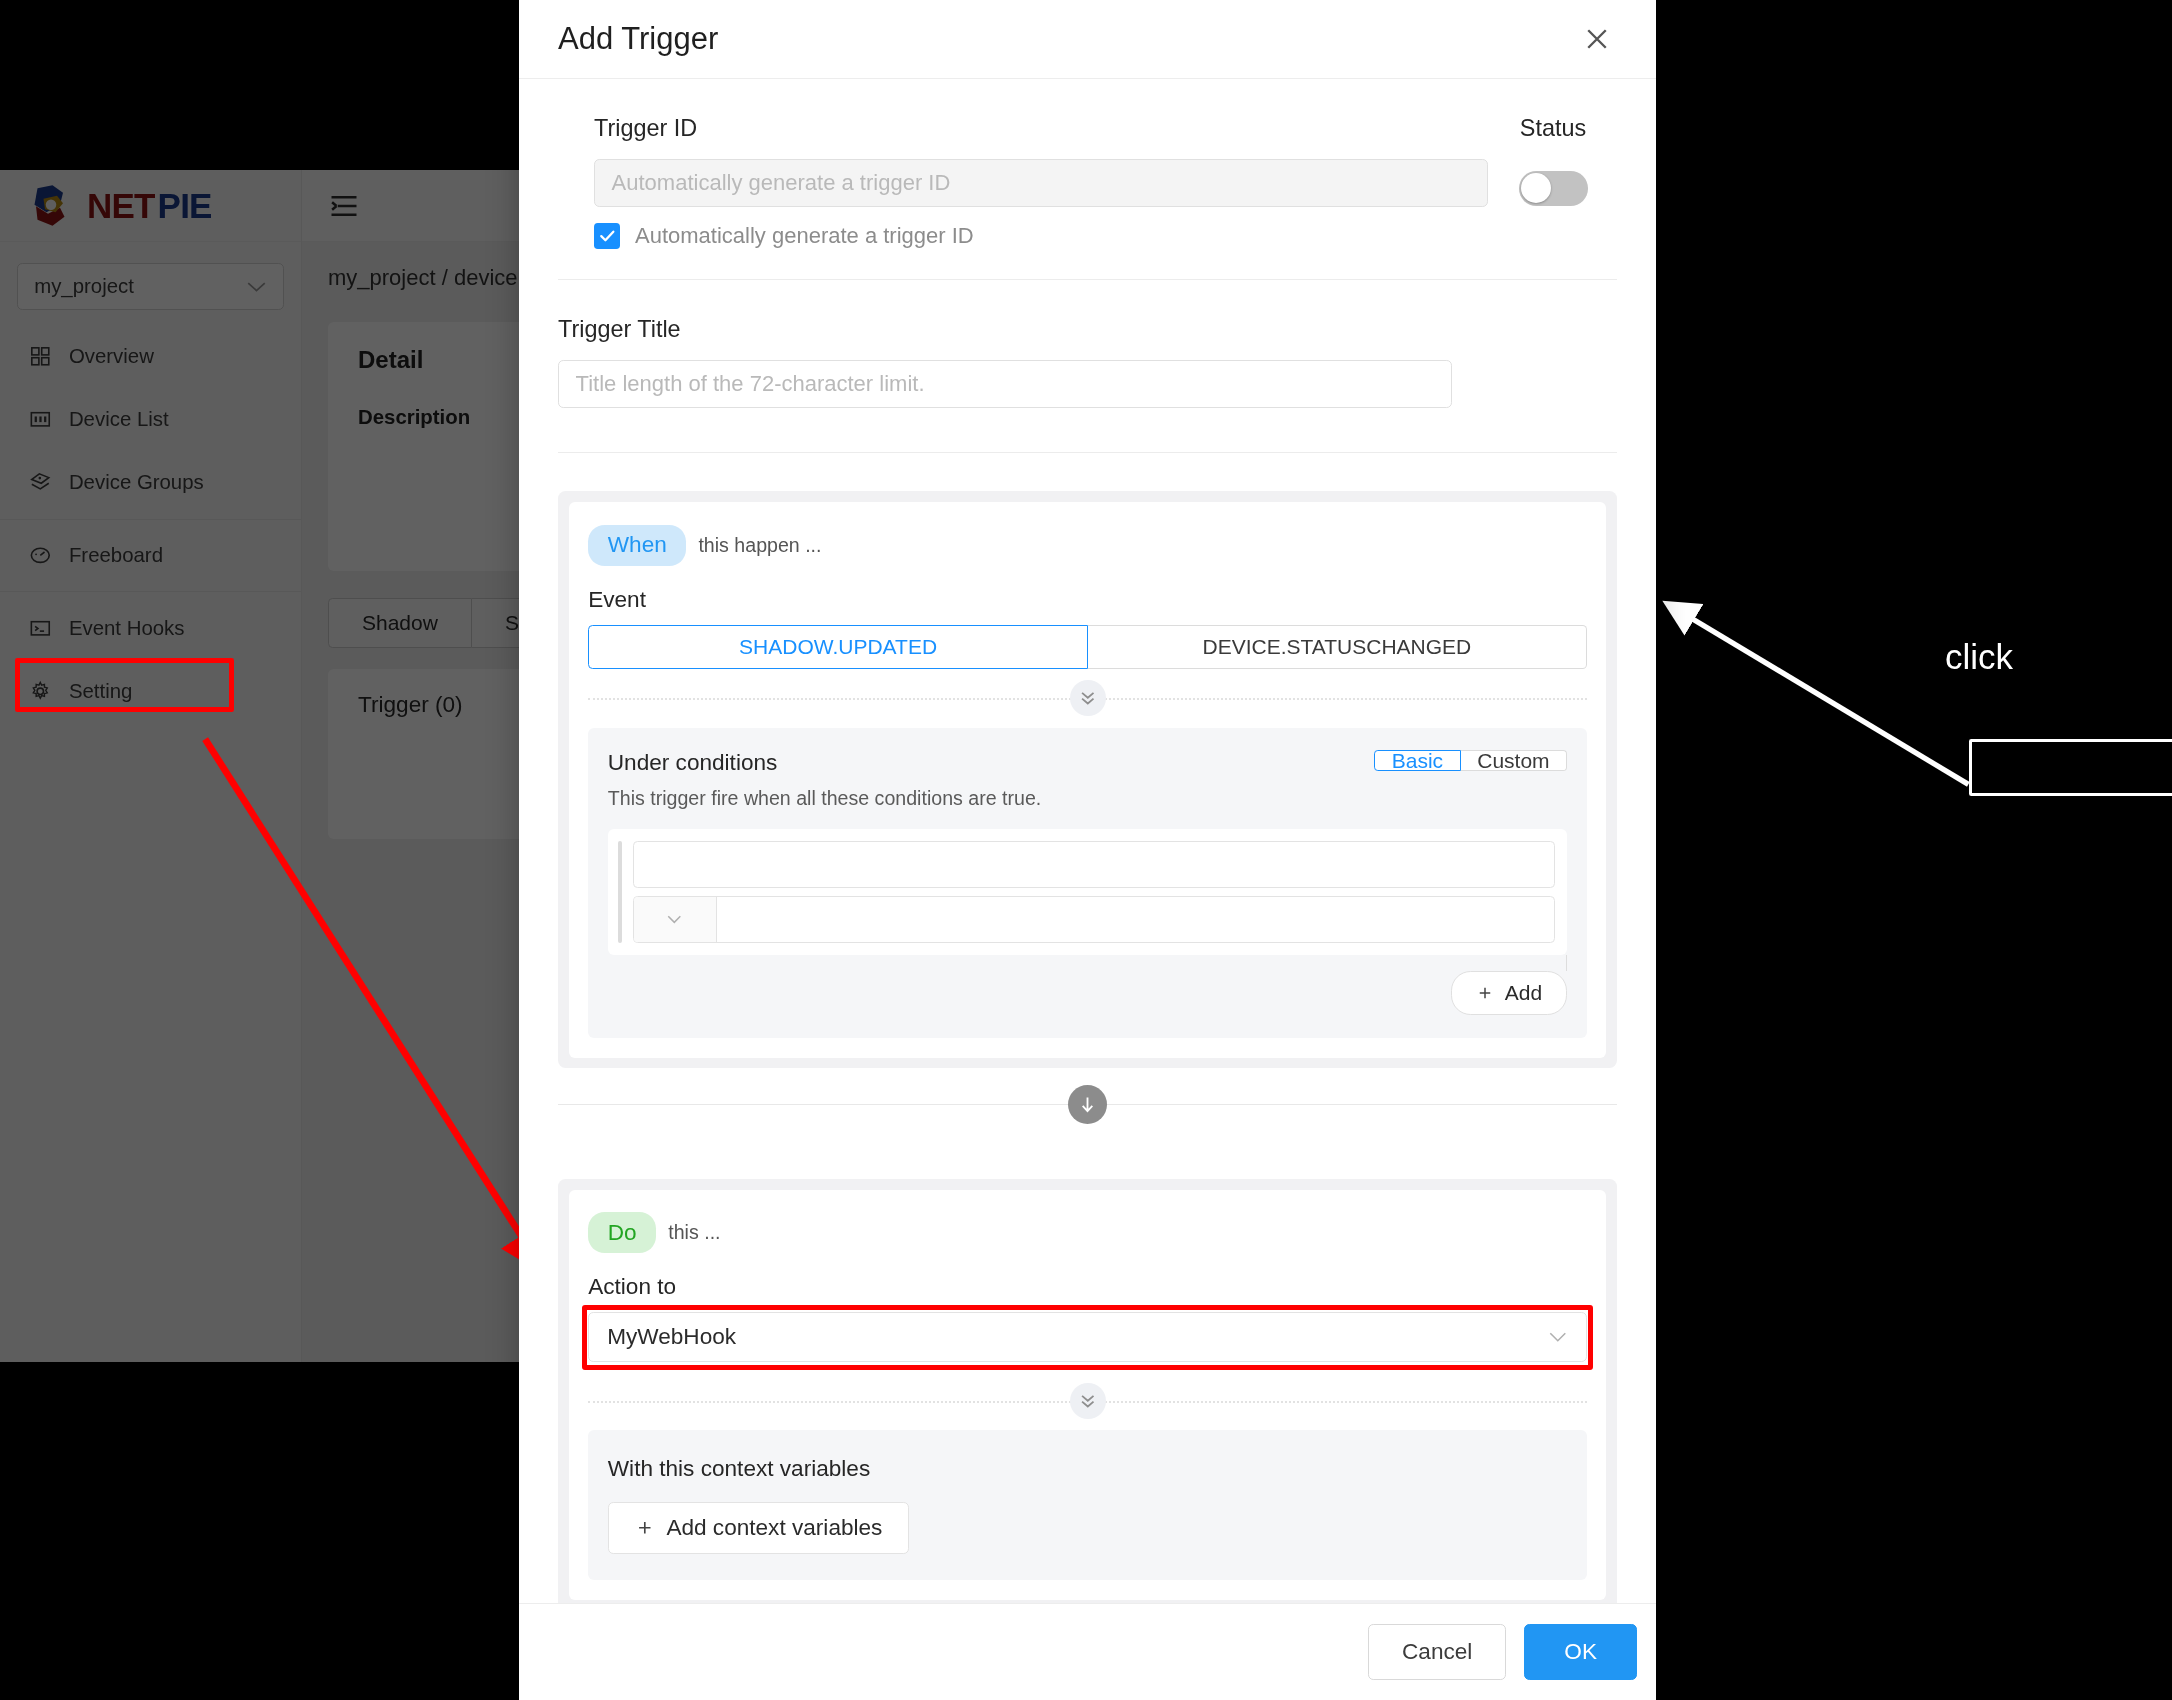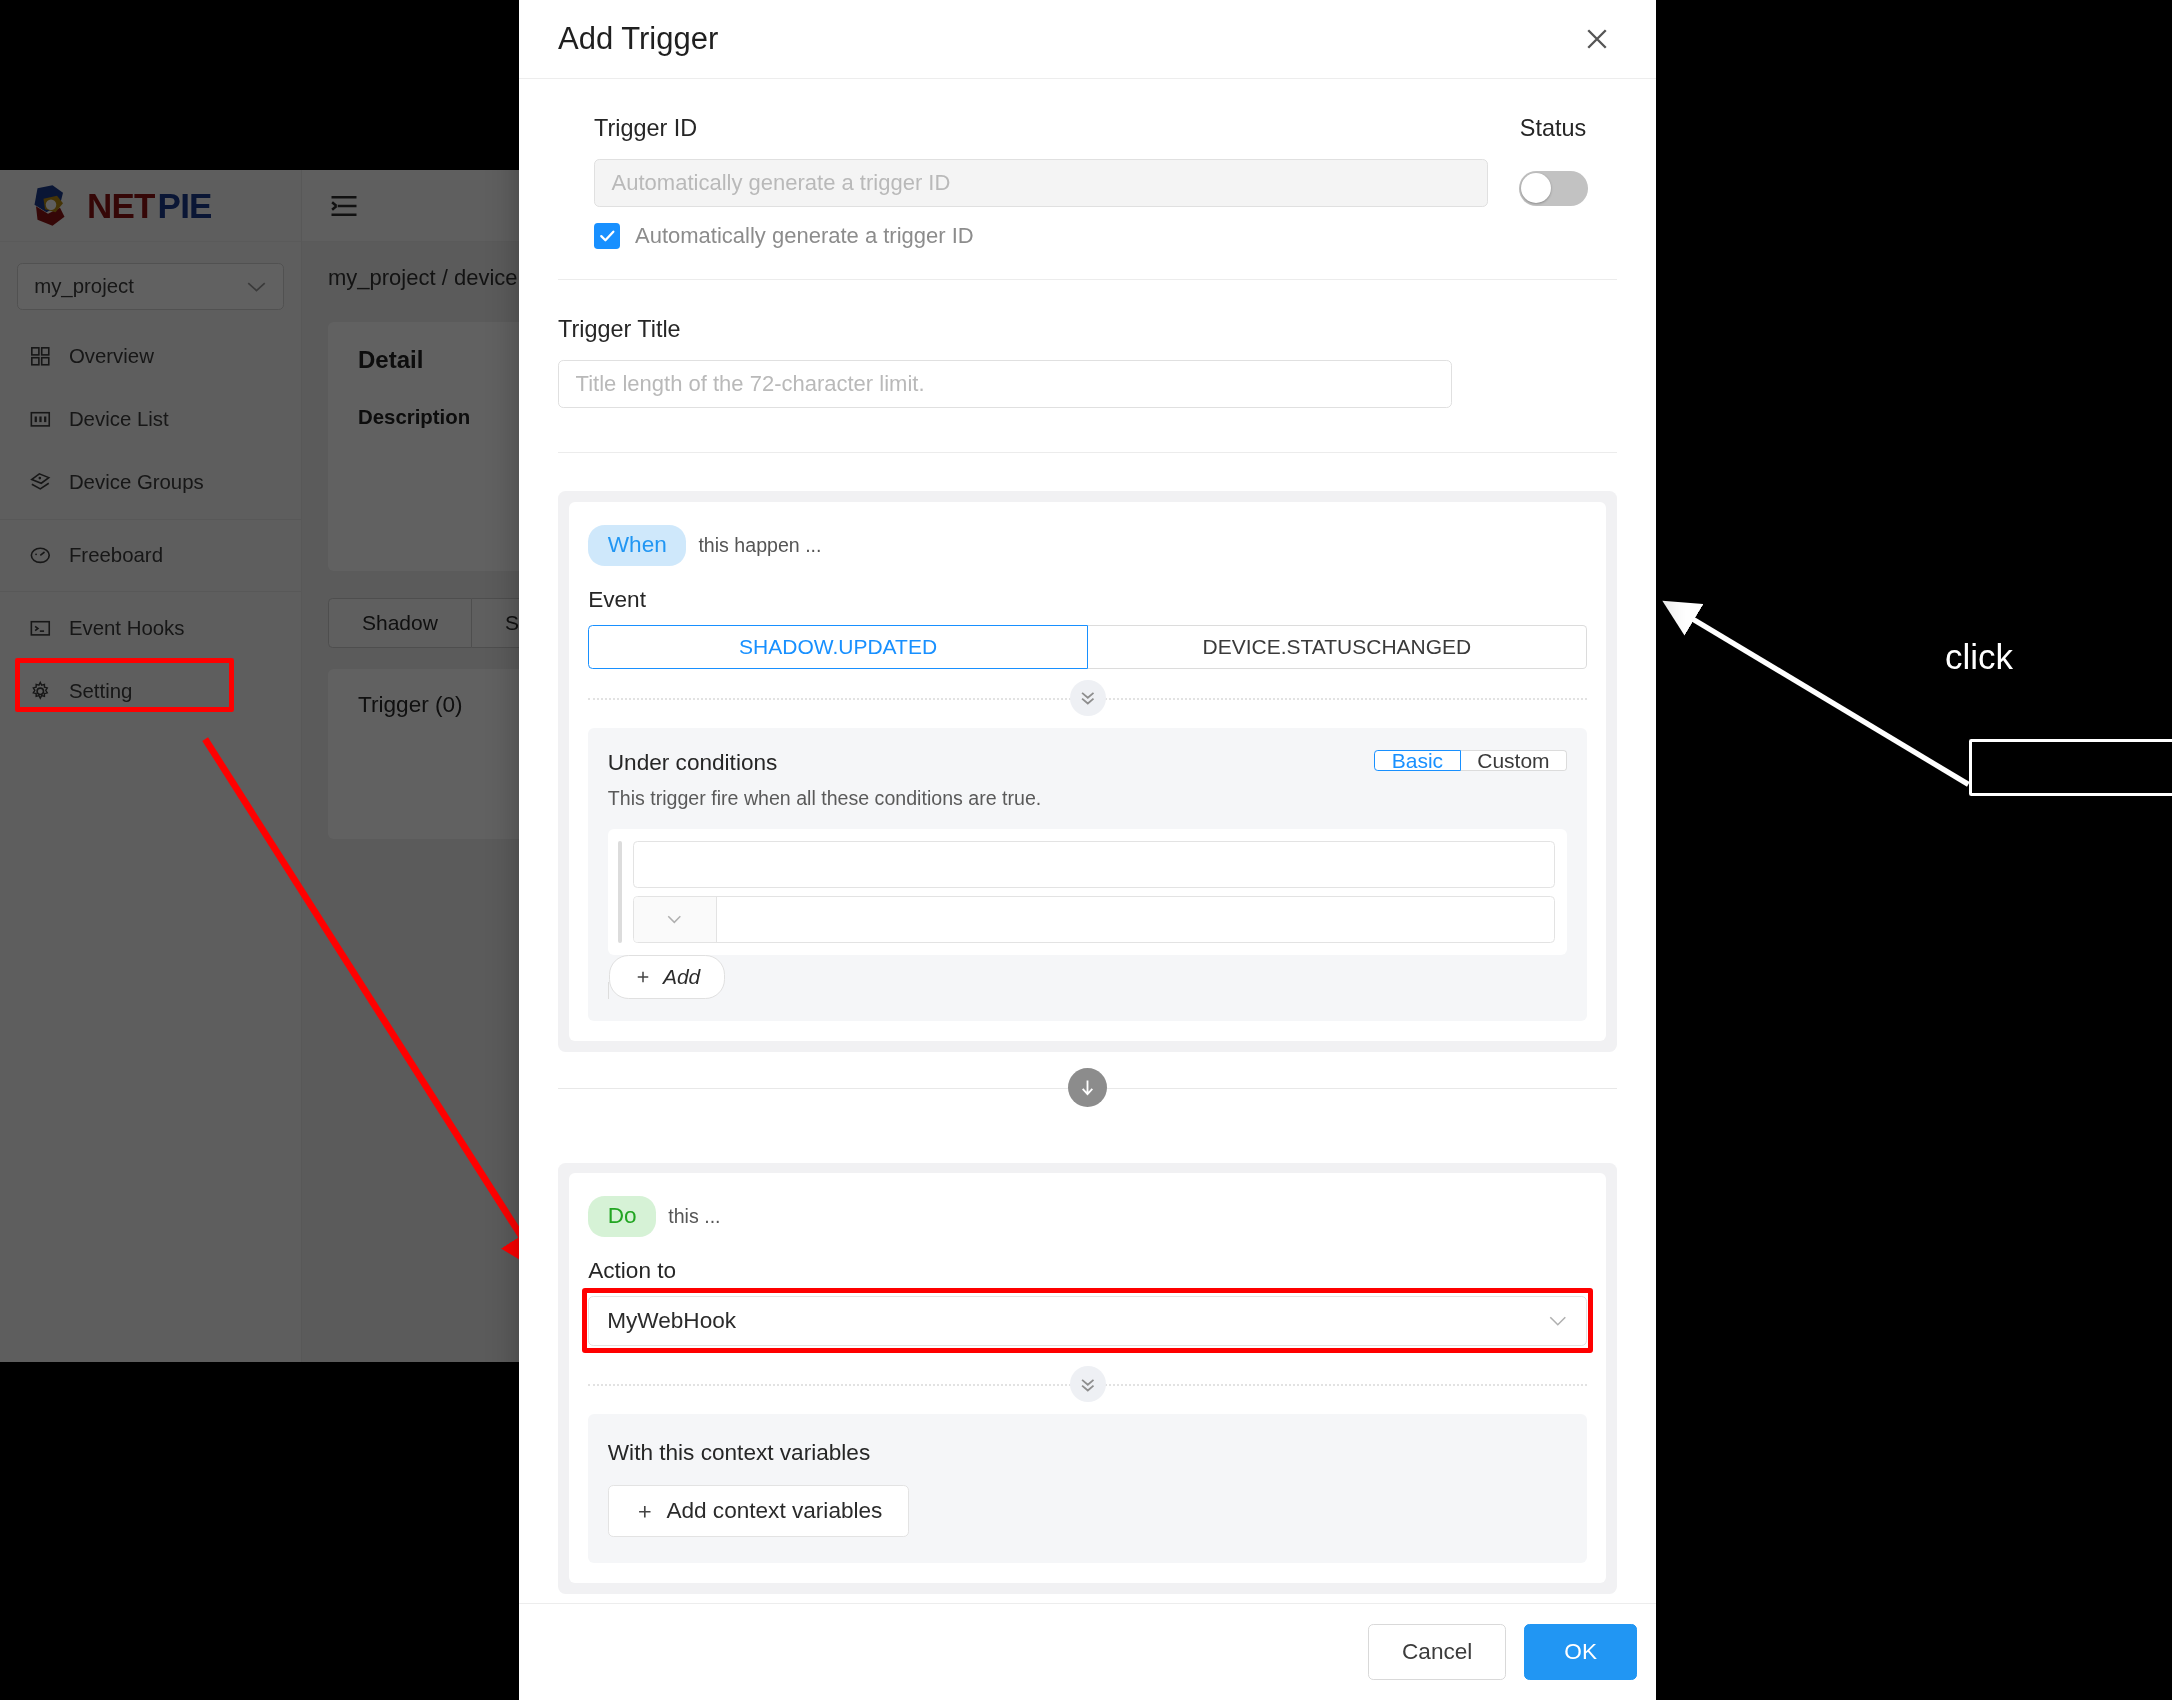--- a/index.html
+++ b/index.html
@@ -262,21 +262,21 @@
     height:47px; border:0.8px solid #e3e3e3; border-radius:4.5px; background:#fff;
   }
   .cond-inp2 {
     display:flex; margin-top:7.5px; height:47px;
     border:0.8px solid #e3e3e3; border-radius:4.5px; overflow:hidden; background:#fff;
   }
   .cond-sel {
     width:83px; background:#fafafa; border-right:0.8px solid #e3e3e3;
     display:flex; align-items:center; justify-content:center;
   }
-  .add-wrap { display:flex; flex-direction:row; align-items:flex-end; margin-top:0;font-style:italic; }
+  .add-wrap { display:flex; flex-direction:column; align-items:flex-end; margin-top:0; }
   .add-stem { width:1.5px; height:16.6px; background:#ddd; }
   .add-btn {
     display:inline-flex; align-items:center; gap:10.6px;
     border:0.8px solid #e0e0e0; background:#fff; border-radius:19.6px;
     padding:9px 24px; font-size:21px; color:#2b2b2b;
   }
 
   .action-sel {
     height:50px; border:0.8px solid #e3e3e3; border-radius:5.3px; background:#fff;
     display:flex; align-items:center; justify-content:space-between;

